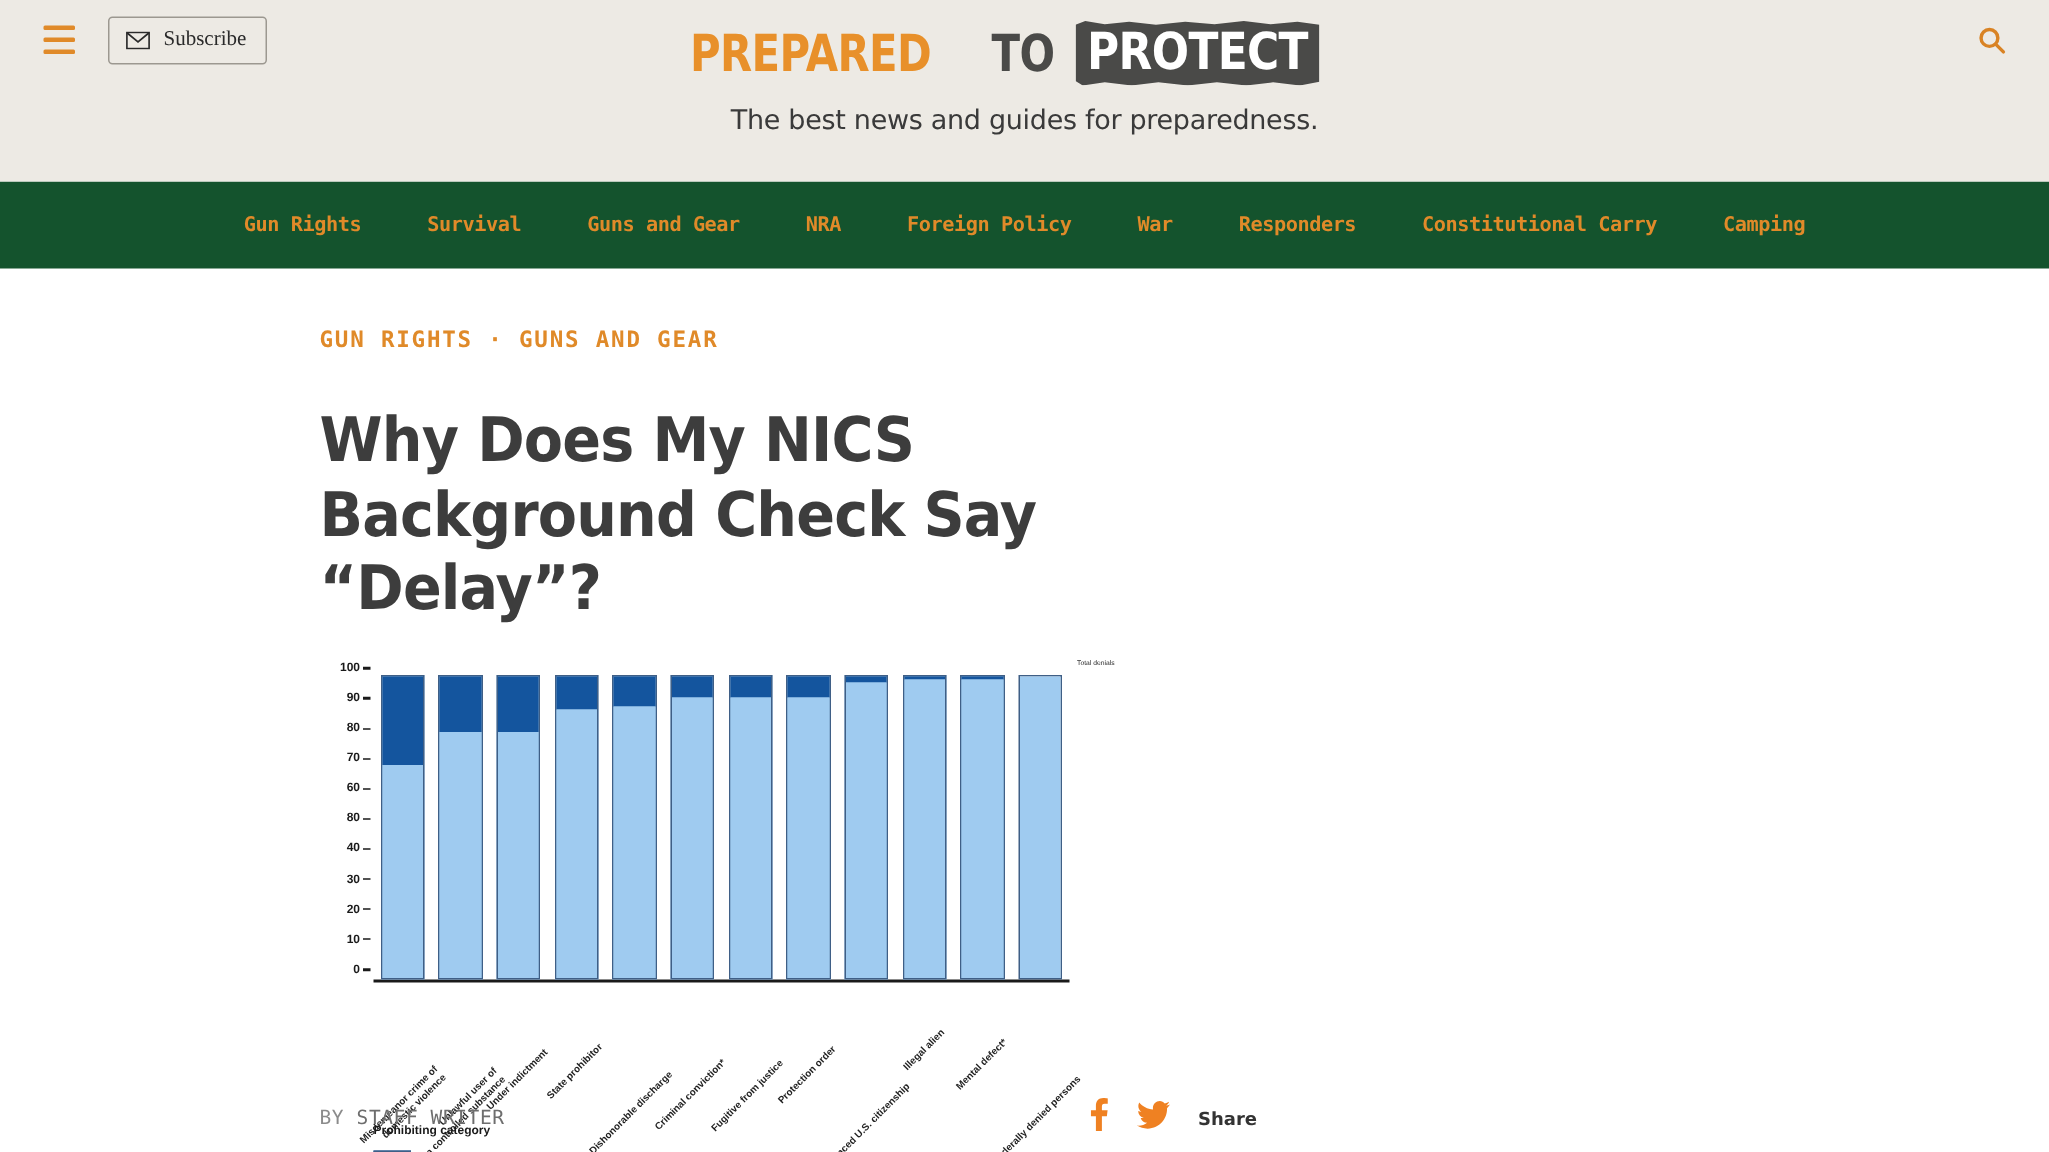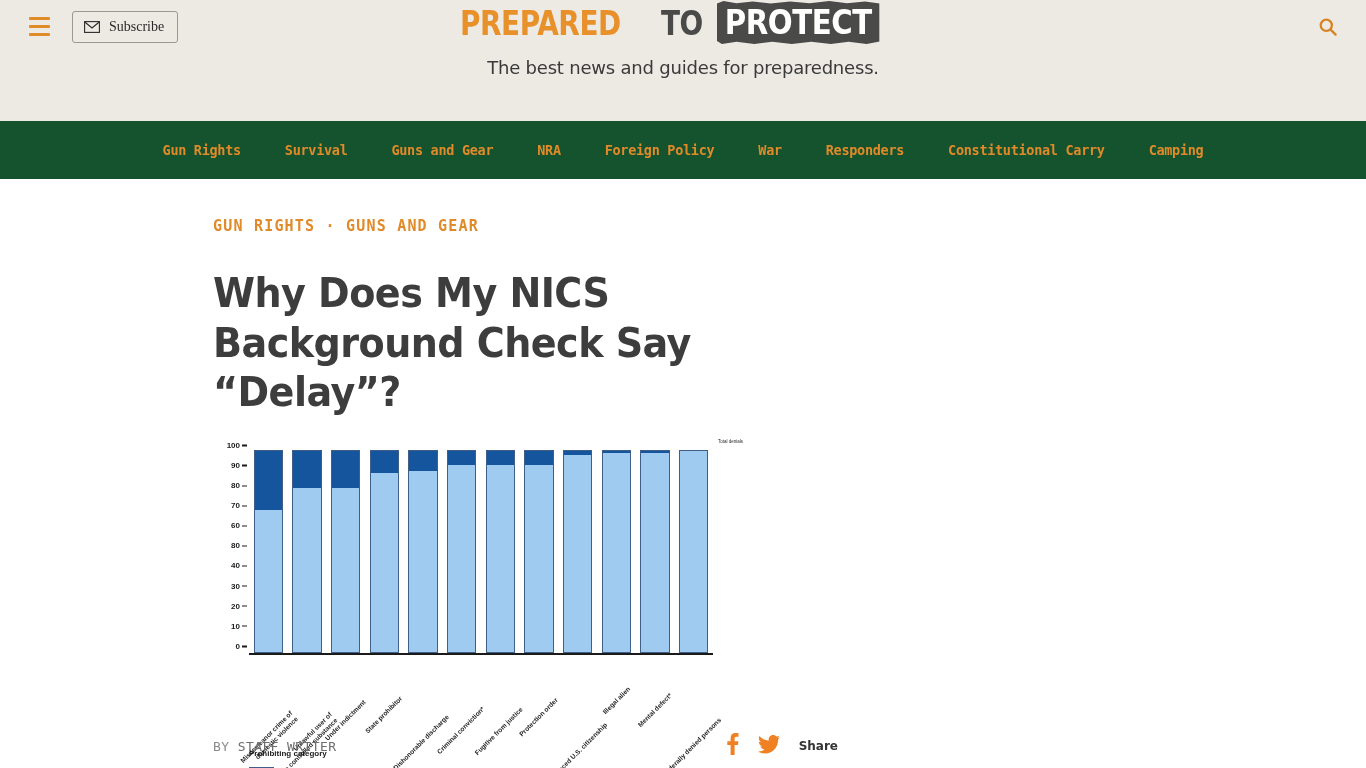--- a/index.html
+++ b/index.html
@@ -38,21 +38,21 @@
     display: flex; align-items: center; gap: 9px;
     font-family: "Liberation Serif", serif;
     font-size: 14px;
     color: #2a2a2a;
     cursor: pointer;
   }
   .env-icon { display:block; width: 16px; height: 12px; position: relative; }
 
   .logo-wrap {
     position: absolute;
-    left: 0; right: 0; top: 1px;
+    left: 0; right: 0; top: 14px;
     display: flex; flex-direction: column; align-items: center;
   }
   .logo {
     display: flex; align-items: center; gap: 9px;
     font-family: "DejaVu Sans", sans-serif;
     font-weight: bold;
     font-size: 34px;
     line-height: 1;
     letter-spacing: -0.5px;
   }

